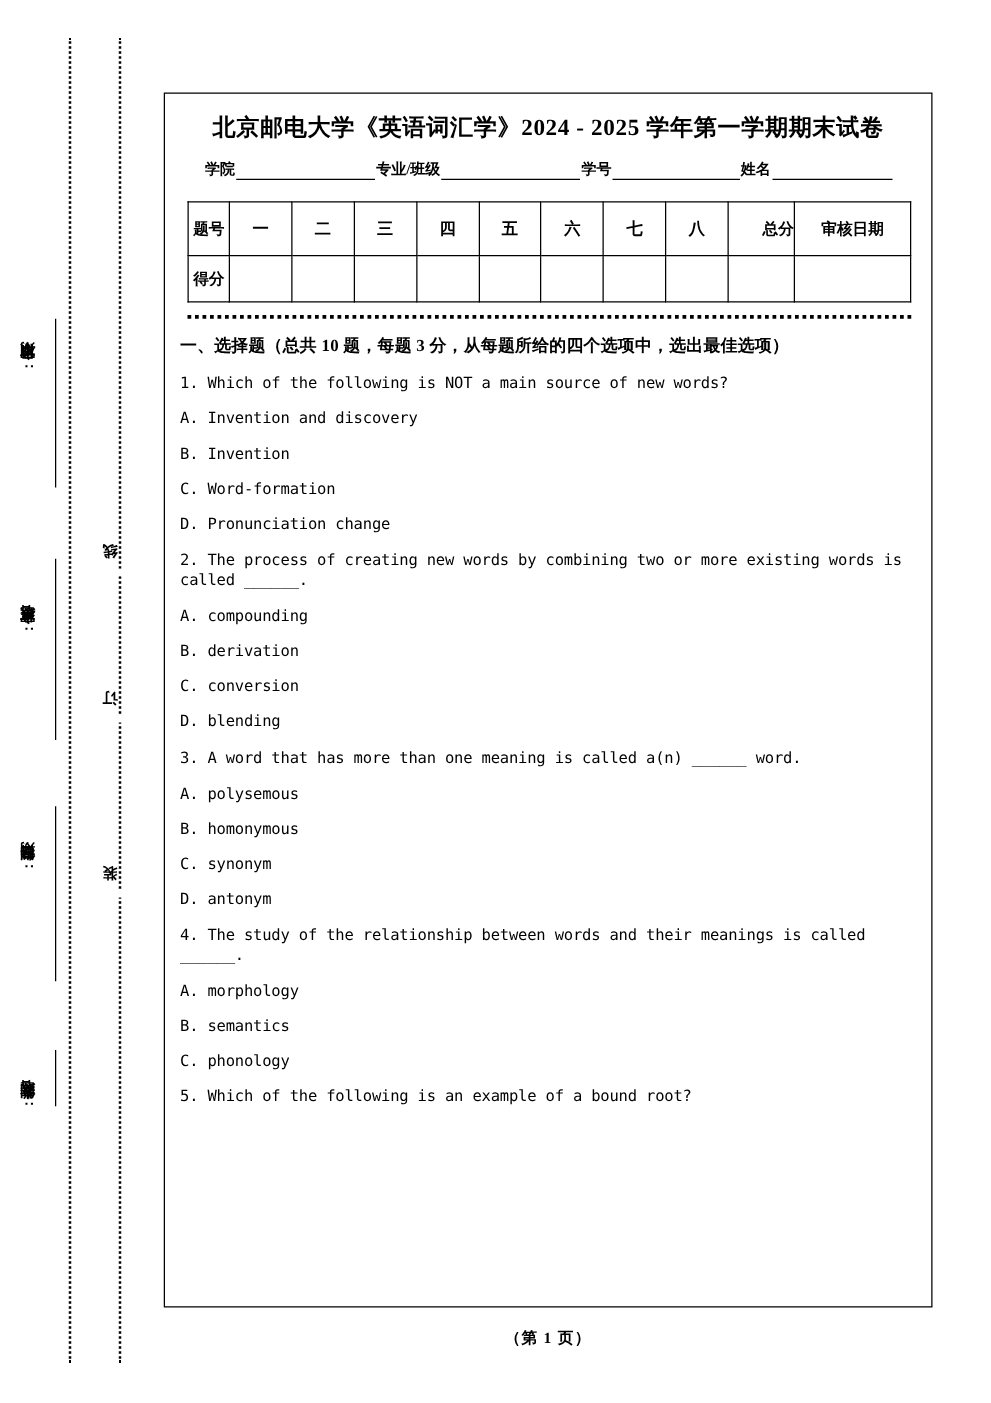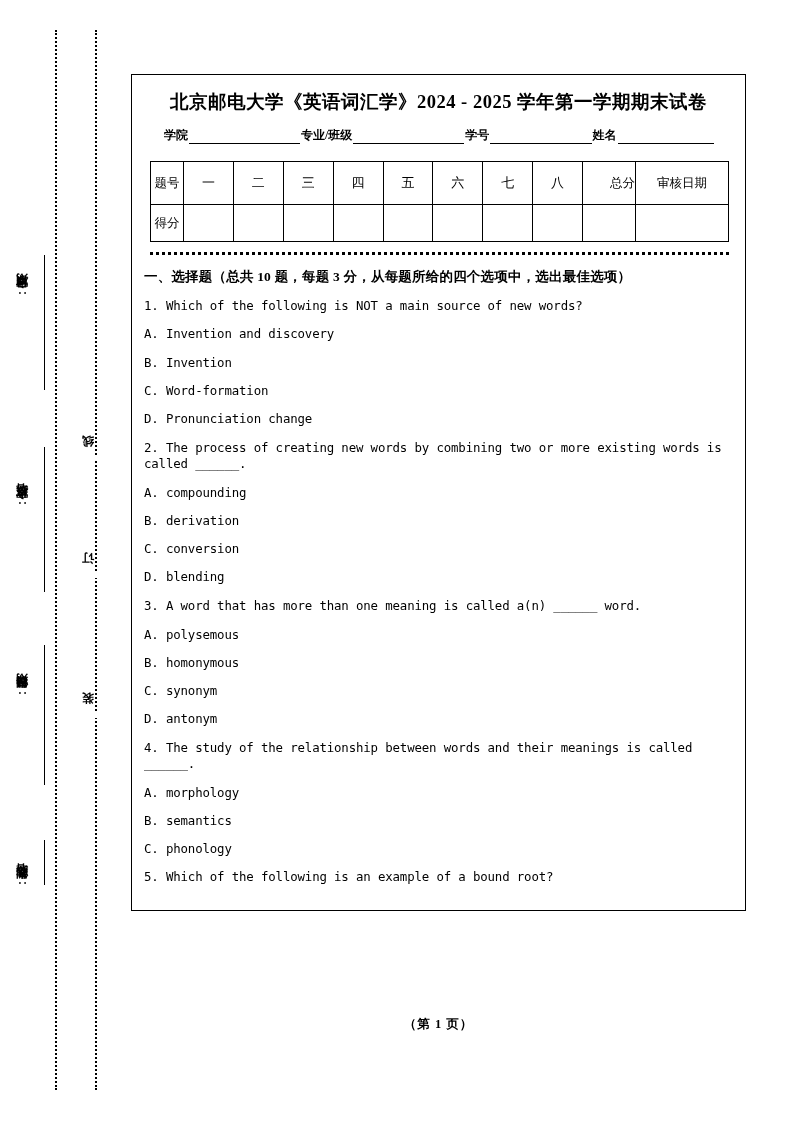--- a/index.html
+++ b/index.html
@@ -66,21 +66,21 @@
     background: #fff;
     padding: 3px 0;
   }
 
   
   .paper {
     position: absolute;
     left: 131px;
     top: 74px;
     width: 615px;
-    height: 837px;
+    height: 972px;
     border: 1.5px solid #000;
     box-sizing: border-box;
     padding: 0;
   }
 
   .title {
     text-align: center;
     font-family: "Liberation Serif", serif;
     font-size: 18.5px;
     font-weight: bold;
@@ -117,21 +117,21 @@
     border-collapse: collapse;
     width: 100%;
     table-layout: fixed;
   }
   table.score td {
     border: 1px solid #000;
     text-align: center;
     vertical-align: middle;
     font-family: "Liberation Serif", serif;
     font-size: 13px;
-    font-weight: normal;
+    font-weight: bold;
     height: 36px;
     padding: 0;
   }
   table.score tr.head td { height: 42px; }
   table.score td.lbl {
     width: 32px;
     line-height: 1.05;
     font-size: 12.5px;
   }
   table.score td.two-line { line-height: 1.12; font-size: 12.5px; }
@@ -174,21 +174,21 @@
     line-height: 1.3;
     margin: 0 0 12px 0;
     letter-spacing: -0.15px;
   }
   .opt.last { margin-bottom: 13px; }
 
   
   .footer {
     position: absolute;
     left: 131px;
-    top: 1016px;
+    top: 1062px;
     width: 615px;
     text-align: center;
     font-family: "Liberation Serif", serif;
     font-size: 12.5px;
     font-weight: bold;
     letter-spacing: 1px;
   }
 </style>
 </head>
 <body>

